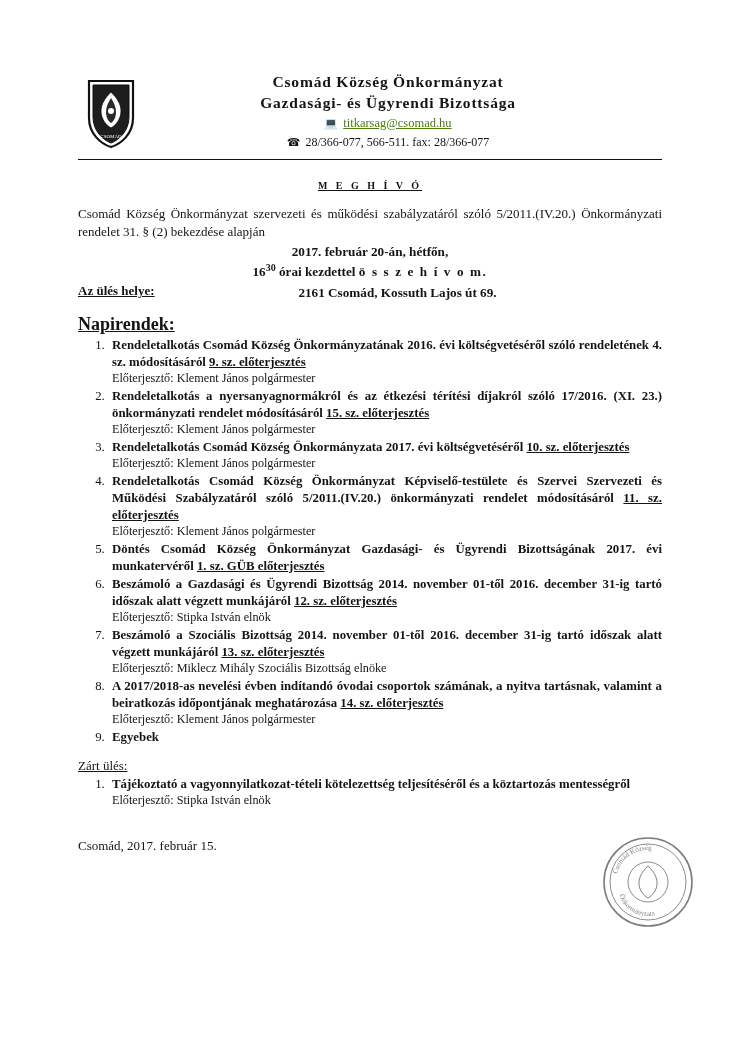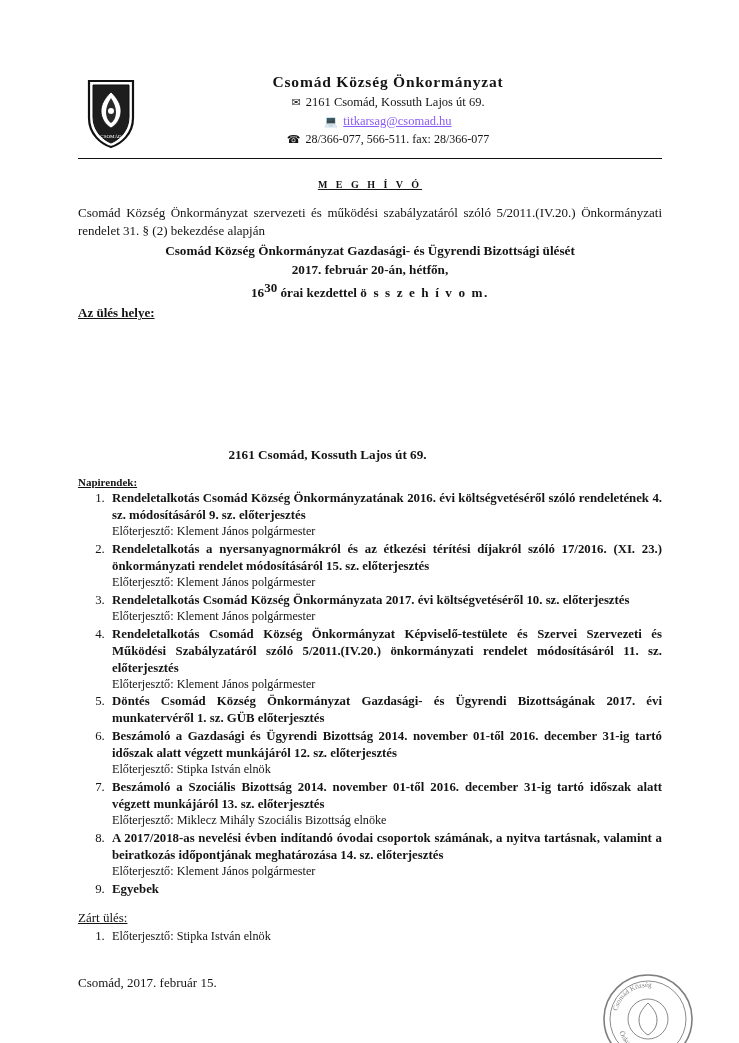--- a/index.html
+++ b/index.html
@@ -63,21 +63,21 @@
   }
   .org-line {
     font-size: 12.5px;
     line-height: 1.5;
   }
   .org-line .ico {
     font-size: 11px;
     margin-right: 2px;
   }
   .org-mail a, .org-mail span.mail {
-    color: #8b5cf6;
+    color: #4d7c0f;
     text-decoration: underline;
   }
   .org-phone {
     font-size: 12px;
   }
   .rule {
     border: none;
     border-top: 1.2px solid #111;
     margin: 4px 0 0 0;
   }
@@ -99,31 +99,31 @@
     line-height: 1.42;
     text-align: justify;
   }
   .center-bold {
     text-align: center;
     font-weight: bold;
     font-size: 13.2px;
     line-height: 1.45;
   }
   .sup {
-    font-size: 13px;
+    font-size: 10px;
     vertical-align: super;
   }
   .spaced {
     letter-spacing: 1.6px;
   }
 
   
   .venue-row {
     display: flex;
-    flex-direction: column;
+    flex-direction: row;
     margin-top: 2px;
   }
   .venue-label {
     font-weight: bold;
     font-size: 13px;
     text-decoration: underline;
     white-space: nowrap;
     width: 140px;
     flex: 0 0 140px;
   }
@@ -132,41 +132,41 @@
     text-align: center;
     font-weight: bold;
     font-size: 13.2px;
     padding-right: 85px;
     line-height: 1.45;
   }
 
   
   .section-label {
     font-weight: bold;
-    font-size: 11px;
+    font-size: 18px;
     text-decoration: underline;
     margin-top: 12px;
     margin-bottom: 2px;
   }
   ol.agenda {
     margin: 0;
     padding-left: 30px;
     font-size: 12.8px;
   }
   ol.agenda > li {
     margin-bottom: 1px;
     padding-left: 4px;
     line-height: 1.33;
   }
   .item-title {
     font-weight: bold;
     text-align: justify;
     display: block;
   }
-  .u { }
+  .u { text-decoration: underline; }
   .presenter {
     font-weight: normal;
     font-size: 12.2px;
     display: block;
     line-height: 1.3;
   }
   .closed-label {
     font-weight: normal;
     font-size: 13px;
     text-decoration: underline;
@@ -230,40 +230,36 @@
           <path d="M4 3 H48 V40 C48 56 36 66 26 69 C16 66 4 56 4 40 Z" fill="none" stroke="#111" stroke-width="2.2"></path>
           <path d="M8 7 H44 V39 C44 53 34 62 26 65 C18 62 8 53 8 39 Z" fill="#1d1d1d" stroke="#111" stroke-width="1"></path>
           <path d="M26 14 C20 20 16 26 16 33 C16 41 21 47 26 50 C31 47 36 41 36 33 C36 26 32 20 26 14 Z" fill="#ffffff" stroke="#111" stroke-width="0.8"></path>
           <path d="M26 20 C23 25 21 29 21 34 C21 39 23 43 26 45 C29 43 31 39 31 34 C31 29 29 25 26 20 Z" fill="#2a2a2a"></path>
           <circle cx="26" cy="33" r="3" fill="#ffffff"></circle>
           <text x="26" y="60" font-size="5" fill="#ffffff" text-anchor="middle" font-family="'Liberation Serif', serif">CSOMÁD</text>
         </svg>
       </div>
       <div class="org-block">
         <div class="org-name-1">Csomád Község Önkormányzat</div>
-        <div class="org-line">
-          <span class="ico">✉</span>
-          <span>2161 Csomád, Kossuth Lajos út 69.</span>
-        </div>
+        <div class="org-name-2">Gazdasági- és Ügyrendi Bizottsága</div>
         <div class="org-line org-mail">
           <span class="ico">💻</span>
           <span class="mail">titkarsag@csomad.hu</span>
         </div>
         <div class="org-line org-phone">
           <span class="ico">☎</span>
           <span>28/366-077, 566-511. fax: 28/366-077</span>
         </div>
       </div>
     </div>
     <hr class="rule">
 
     <div class="doc-title">M E G H Í V Ó</div>
 
     <div class="intro">Csomád Község Önkormányzat szervezeti és működési szabályzatáról szóló 5/2011.(IV.20.) Önkormányzati rendelet 31. § (2) bekezdése alapján</div>
-    <div class="center-bold">Csomád Község Önkormányzat Gazdasági- és Ügyrendi Bizottsági ülését</div>
     <div class="center-bold">2017. február 20-án, hétfőn,</div>
     <div class="center-bold">
       <span>16</span><span class="sup">30</span><span> órai kezdettel </span><span class="spaced">ö s s z e h í v o m.</span>
     </div>
 
     <div class="venue-row">
       <div class="venue-label">Az ülés helye:</div>
       <div class="venue-value">
         <div>2161 Csomád, Kossuth Lajos út 69.</div>
       </div>
@@ -303,20 +299,21 @@
         <span class="presenter">Előterjesztő: Klement János polgármester</span>
       </li>
       <li>
         <span class="item-title"><span>Egyebek</span></span>
       </li>
     </ol>
 
     <div class="closed-label">Zárt ülés:</div>
     <ol class="closed">
       <li>
+        <span class="item-title">Tájékoztató a vagyonnyilatkozat-tételi kötelezettség teljesítéséről és a köztartozás mentességről</span>
         <span class="presenter">Előterjesztő: Stipka István elnök</span>
       </li>
     </ol>
 
     <div class="footer">
       <div class="footer-left">Csomád, 2017. február 15.</div>
       <div class="footer-right">
         <div class="sign-name">Stipka István sk.</div>
         <div class="sign-role">Elnök</div>
       </div>

